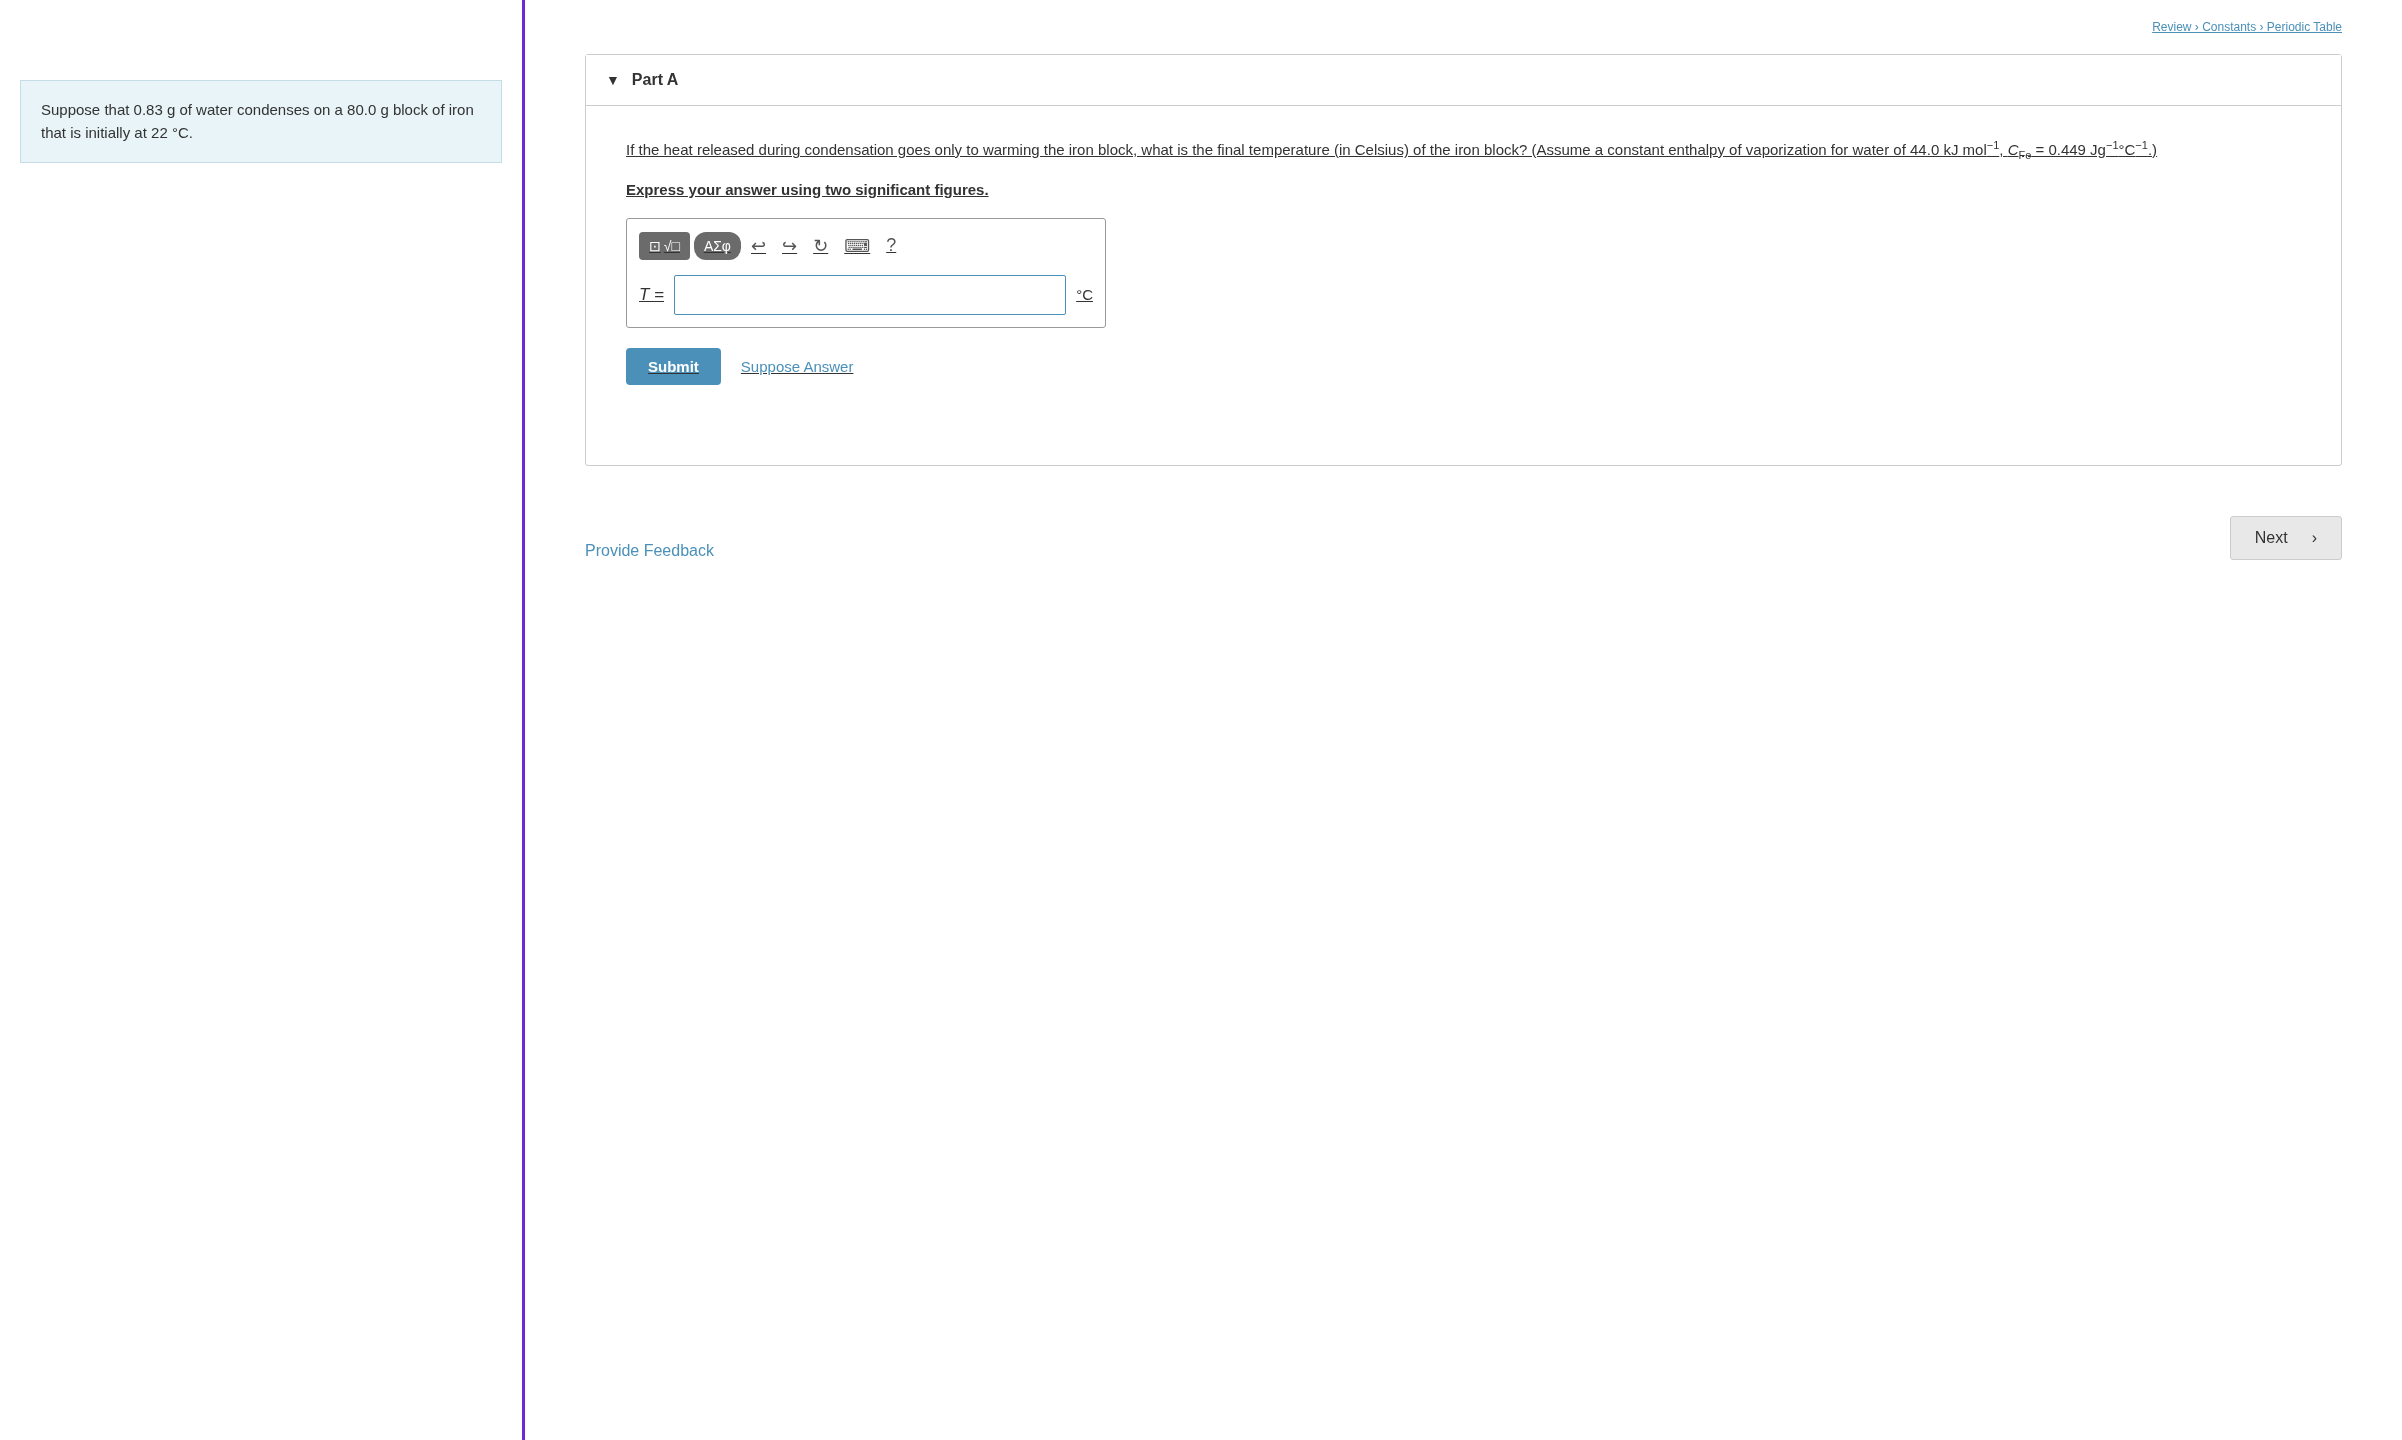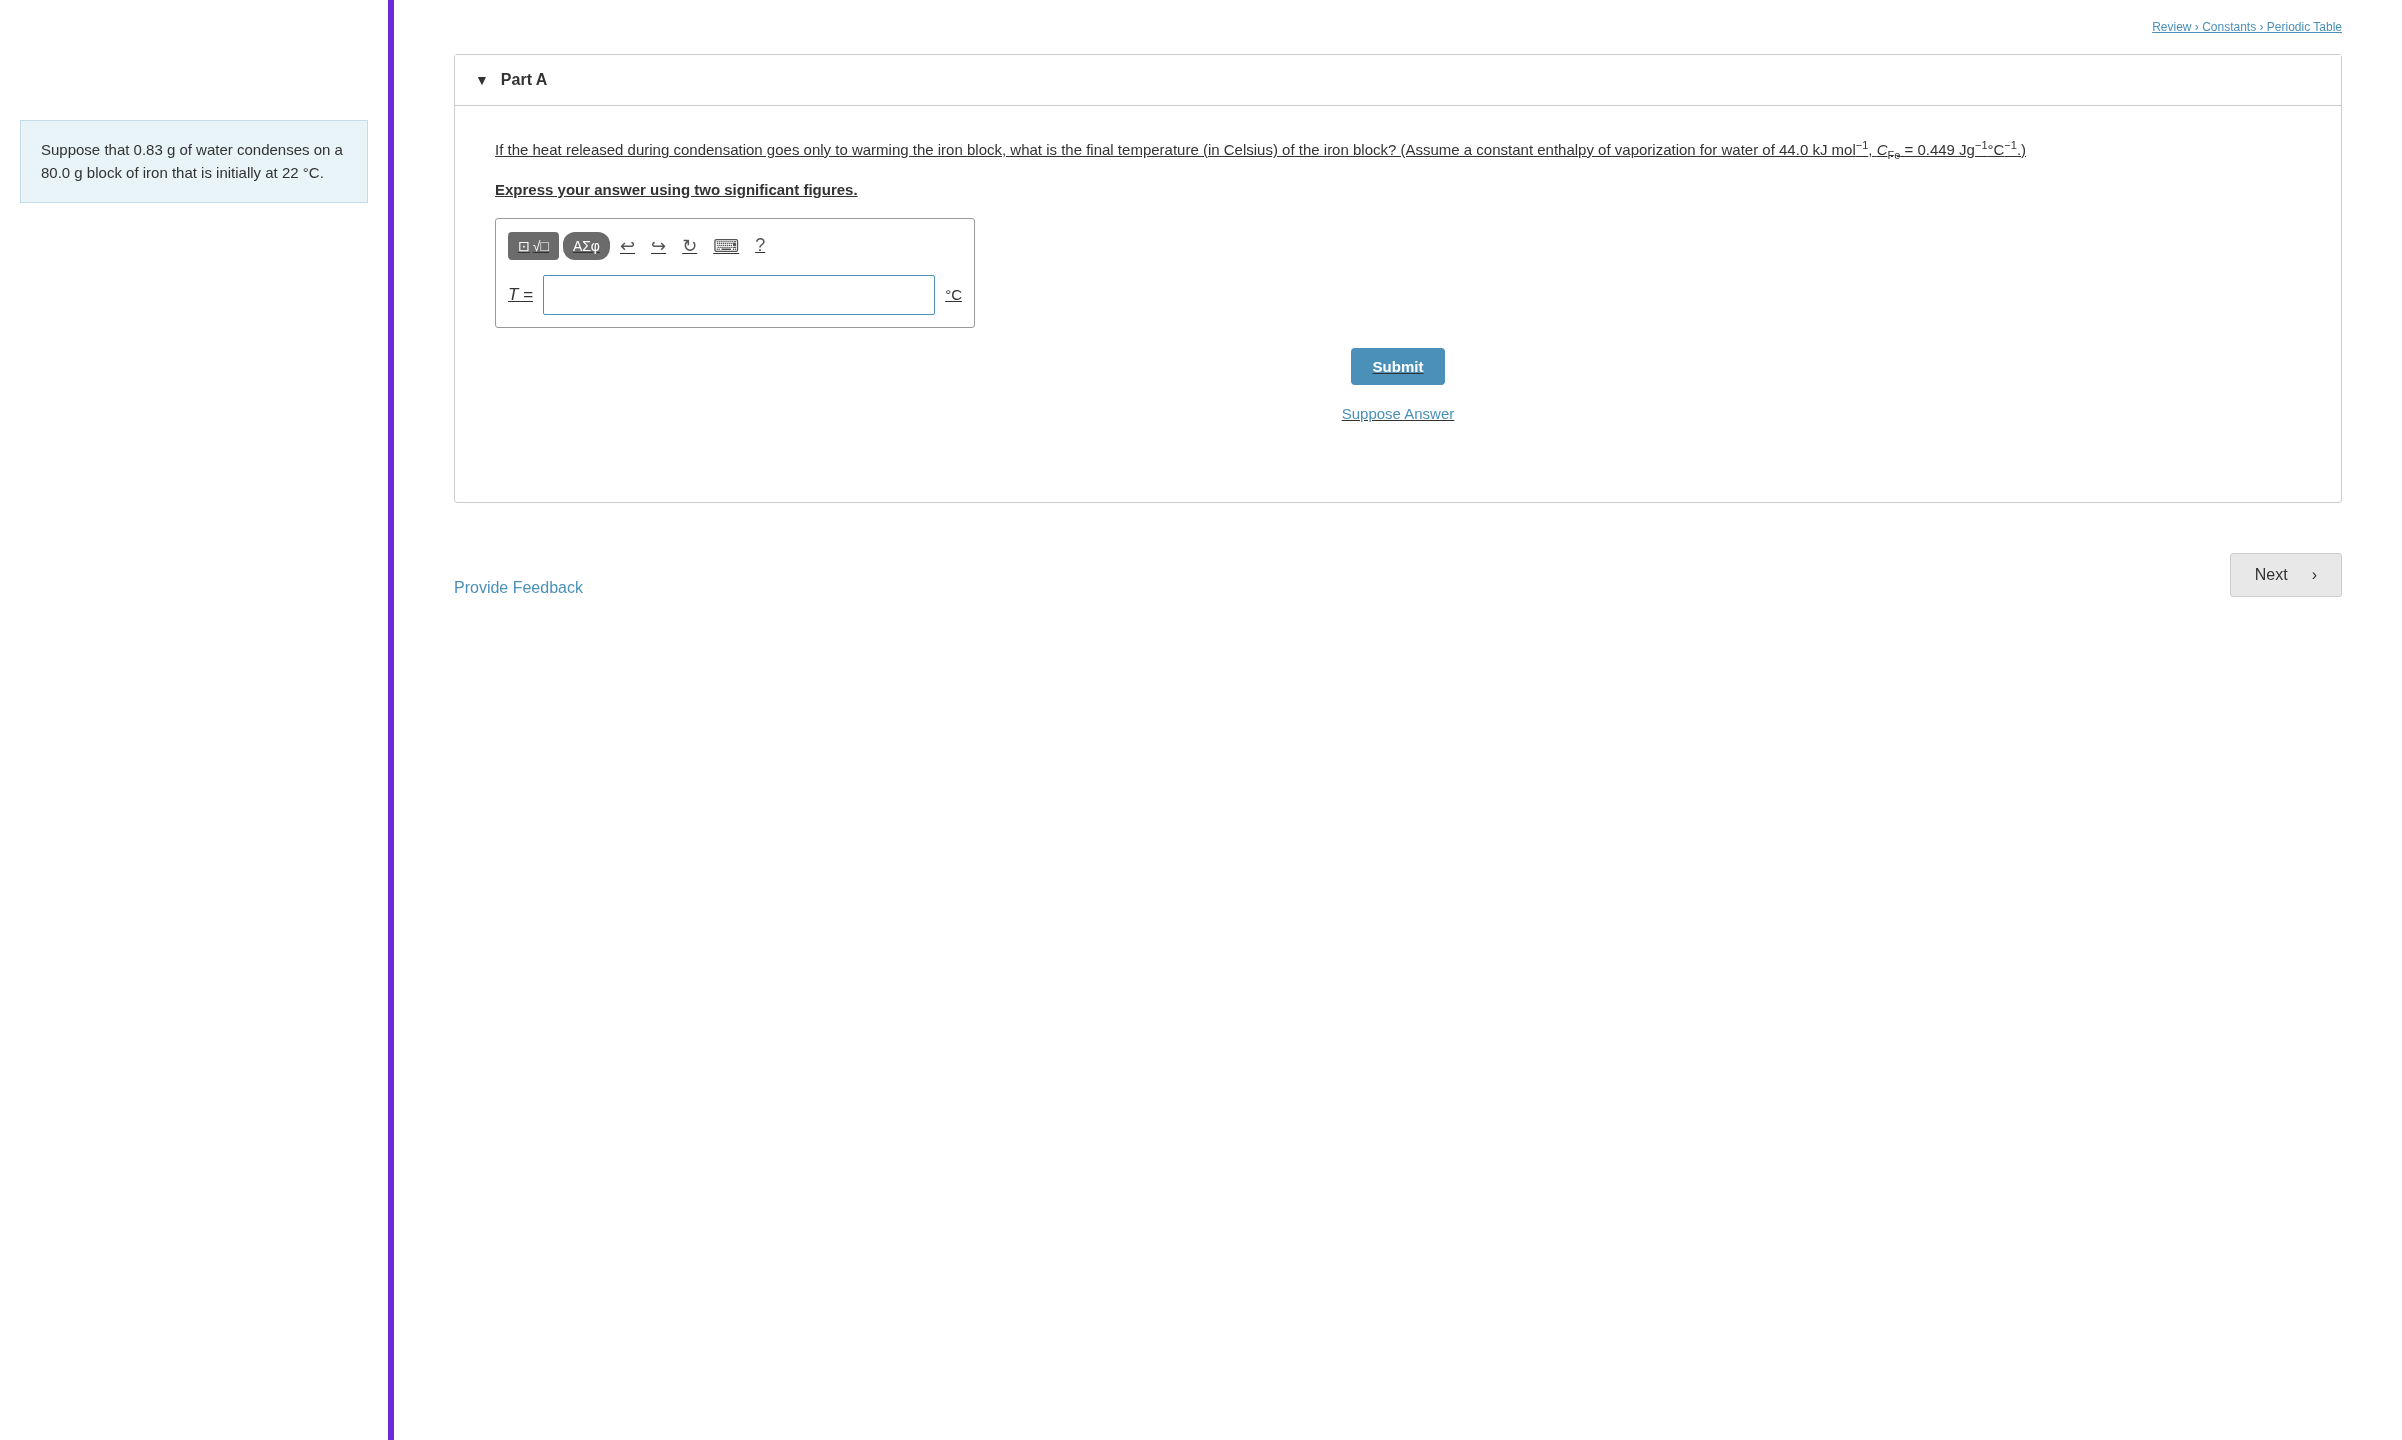--- a/index.html
+++ b/index.html
@@ -17,25 +17,25 @@
       min-height: 1440px;
     }
 
     .page-layout {
       display: flex;
       width: 100%;
       min-height: 1440px;
     }
 
     .left-panel {
-      width: 394px;
+      width: 525px;
       min-height: 1440px;
       background: #fff;
-      border-right: 6px solid #6d28d9;
-      padding: 120px 20px 20px 20px;
+      border-right: 3px solid #6d28d9;
+      padding: 80px 20px 20px 20px;
       flex-shrink: 0;
     }
 
     .problem-statement {
       background: #e8f4f8;
       border: 1px solid #c5dde8;
       padding: 18px 20px;
       font-size: 15px;
       line-height: 1.5;
       color: #333;
@@ -171,21 +171,20 @@
       font-size: 15px;
       color: #333;
       white-space: nowrap;
     }
 
     .action-row {
       display: flex;
       align-items: center;
       gap: 20px;
       margin-bottom: 40px;
-      flex-direction: column;
     }
 
     .submit-btn {
       background: #4a90b8;
       color: #fff;
       border: none;
       border-radius: 4px;
       padding: 10px 22px;
       font-size: 15px;
       cursor: pointer;

